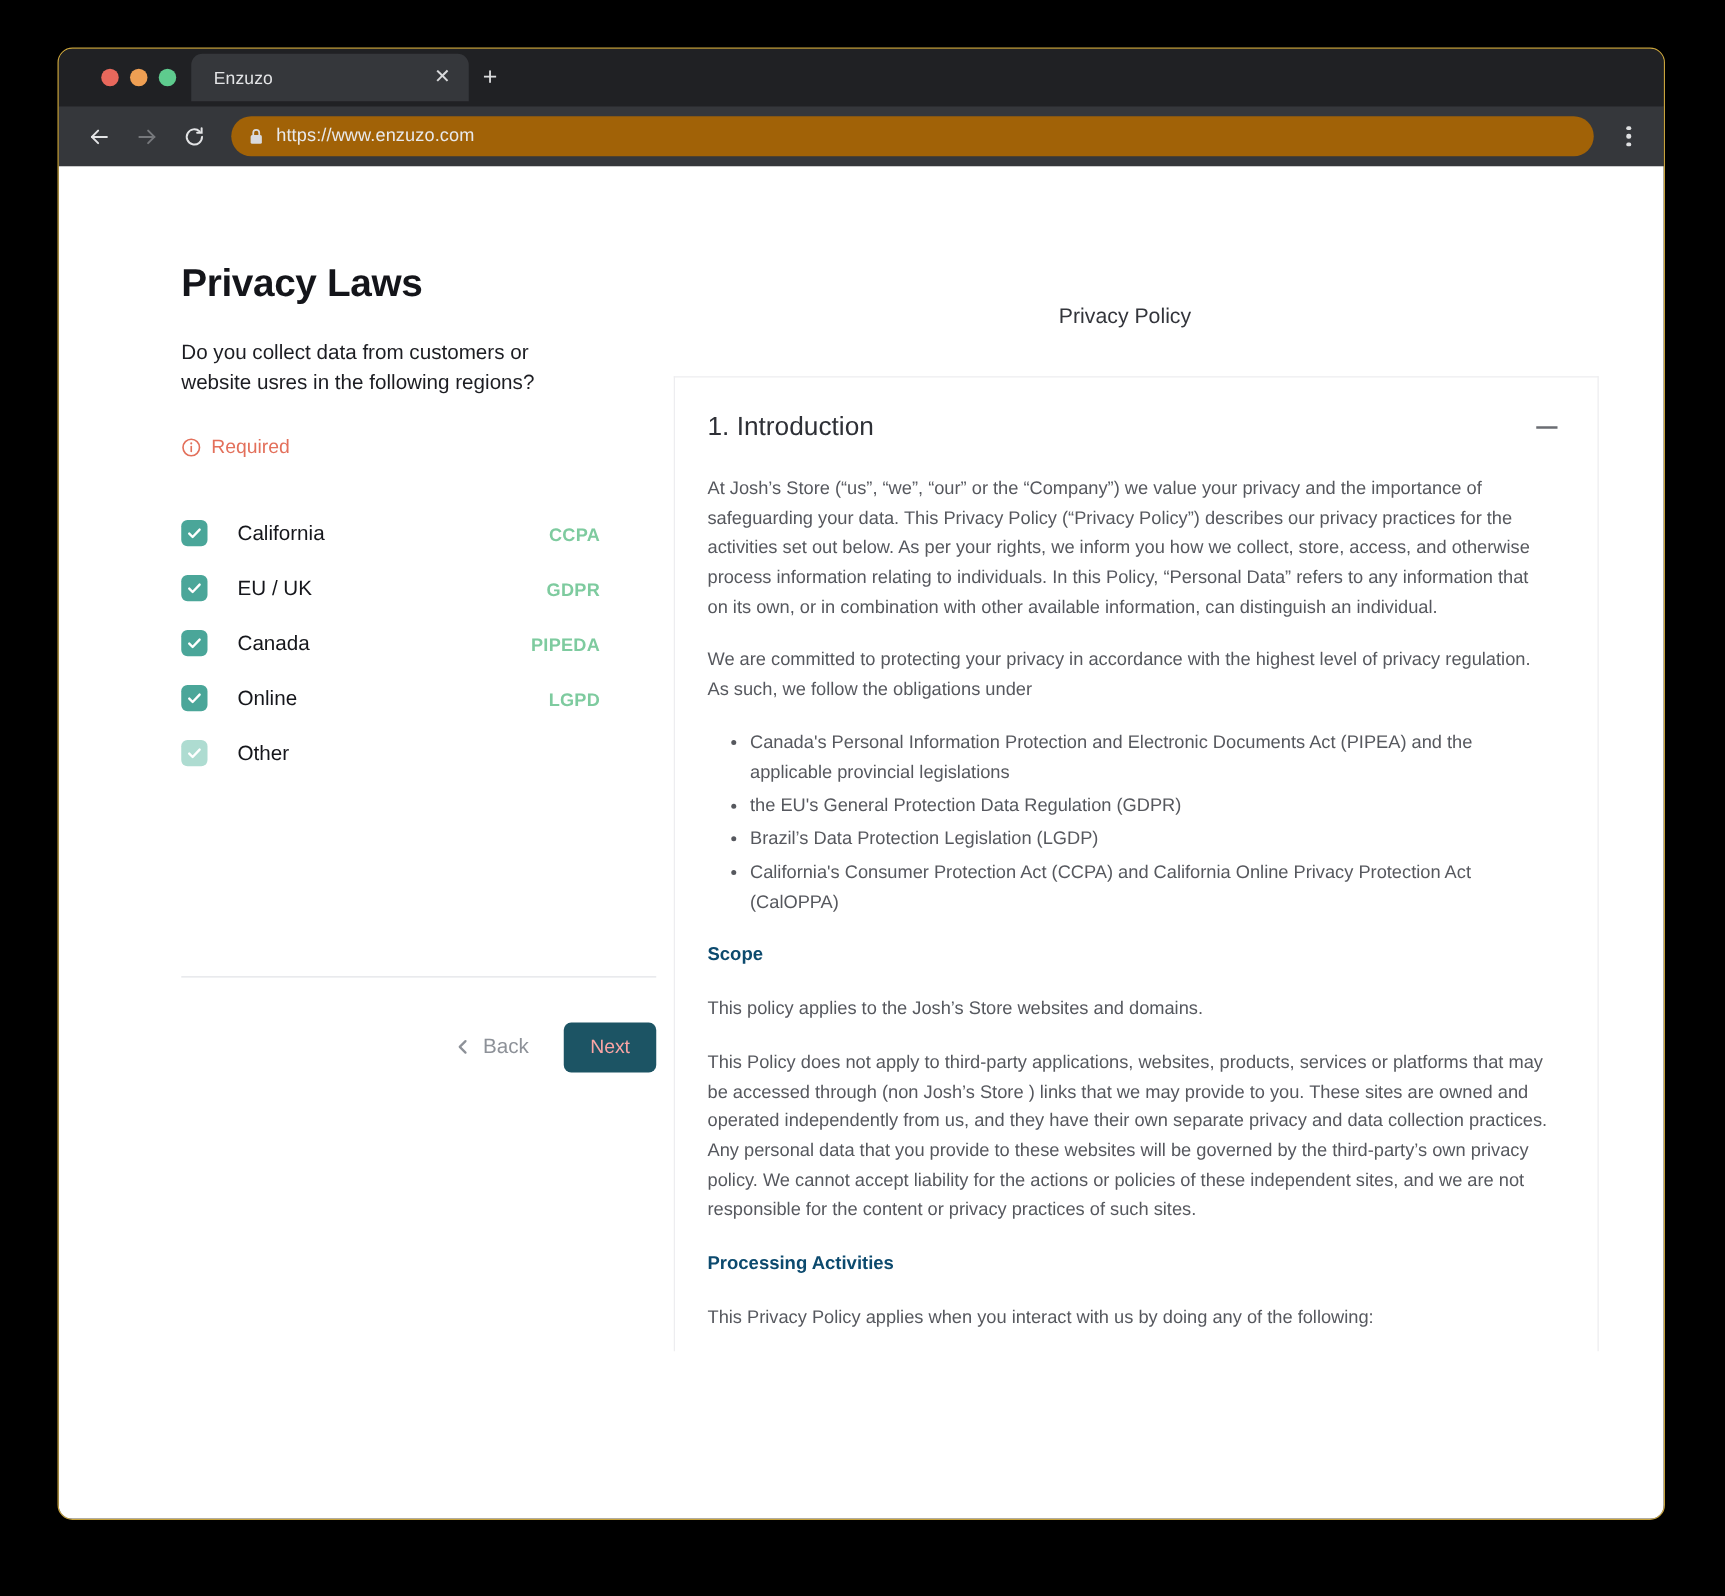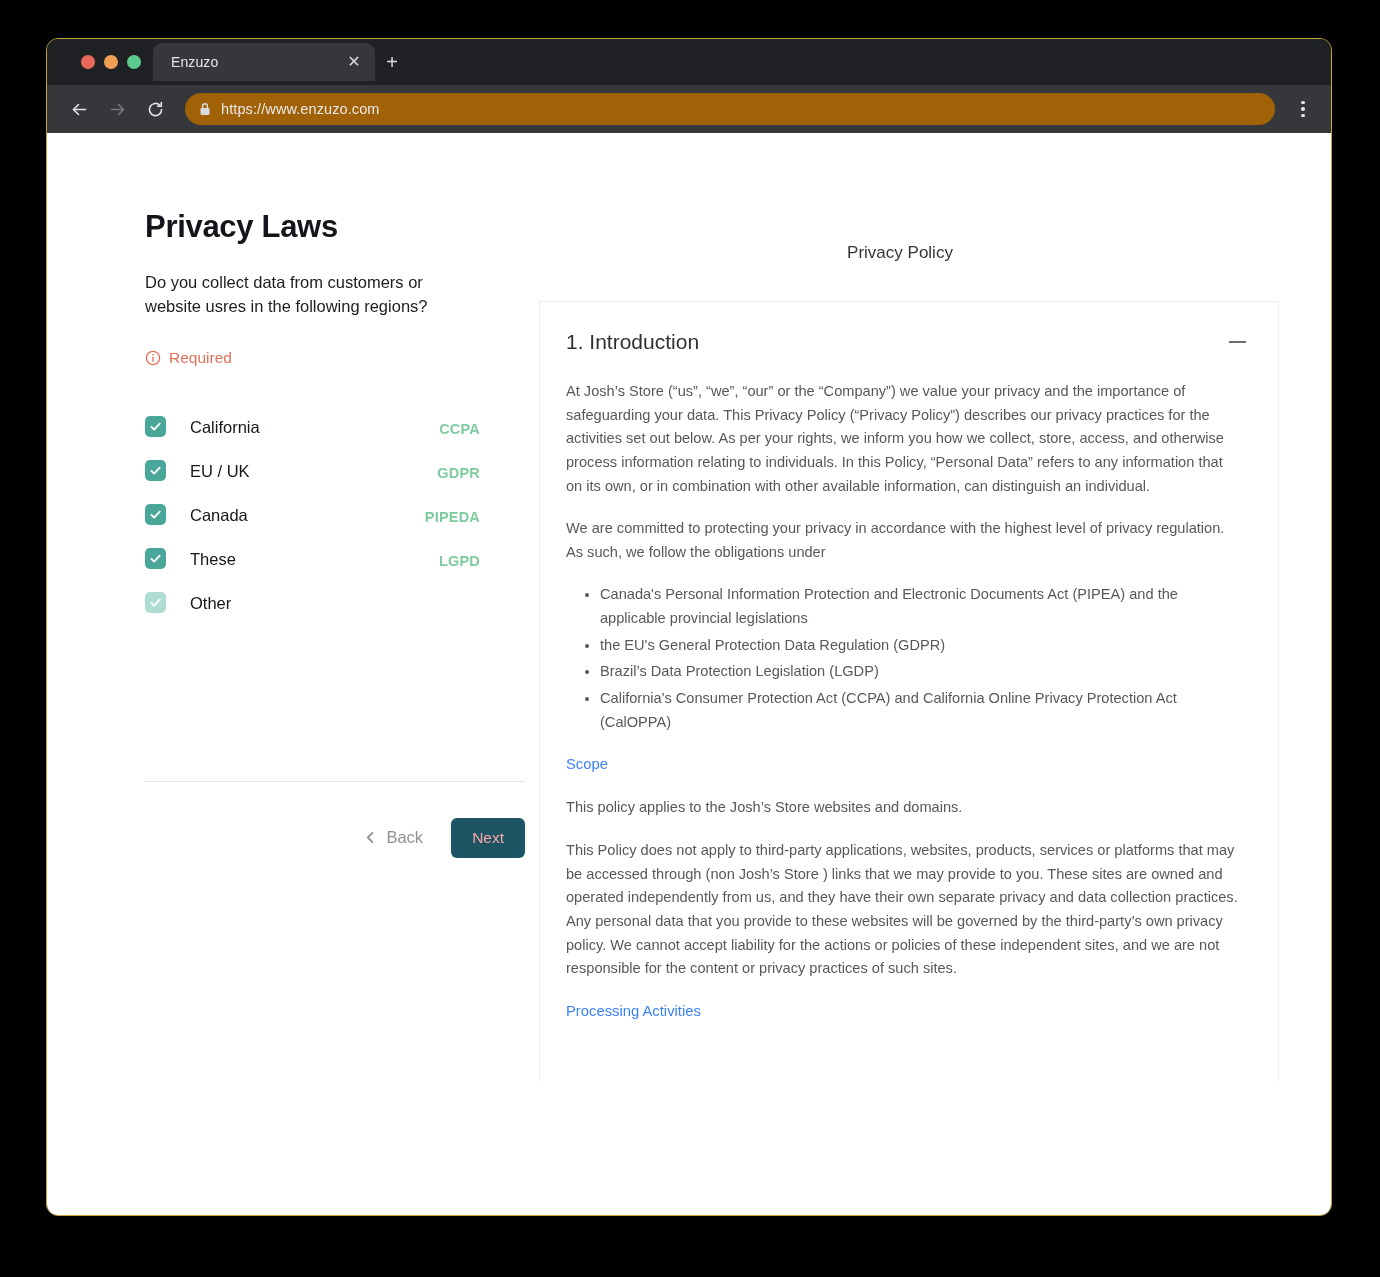--- a/index.html
+++ b/index.html
@@ -297,23 +297,23 @@
     font-size: 14.6px;
     line-height: 1.62;
   }
   .section-body p { margin-bottom: 19px; }
   .section-body ul {
     margin: 0 0 19px 0;
     padding-left: 34px;
   }
   .section-body li { margin-bottom: 3px; }
   .section-body h4 {
-    color: #3b82f6;
+    color: #0c4a6e;
     font-size: 14.8px;
-    font-weight: normal;
+    font-weight: bold;
     margin-bottom: 19px;
   }
 </style>
 </head>
 <body>
 
 <div class="browser-window">
 
   <div class="tab-strip">
     <div class="traffic-lights">
@@ -403,21 +403,21 @@
           </span>
           <span class="region-name">Canada</span>
           <span class="region-law">PIPEDA</span>
         </div>
         <div class="region-row">
           <span class="checkbox">
             <svg width="13" height="13" viewBox="0 0 13 13" fill="none" stroke="#ffffff" stroke-width="1.9" stroke-linecap="round" stroke-linejoin="round">
                 <path d="M2.4 6.9l2.7 2.7L10.7 3.7"></path>
               </svg>
           </span>
-          <span class="region-name">These</span>
+          <span class="region-name">Online</span>
           <span class="region-law">LGPD</span>
         </div>
         <div class="region-row">
           <span class="checkbox muted">
             <svg width="13" height="13" viewBox="0 0 13 13" fill="none" stroke="#ffffff" stroke-width="1.9" stroke-linecap="round" stroke-linejoin="round">
                 <path d="M2.4 6.9l2.7 2.7L10.7 3.7"></path>
               </svg>
           </span>
           <span class="region-name">Other</span>
           <span class="region-law"></span>
@@ -451,19 +451,20 @@
           <ul>
             <li>Canada's Personal Information Protection and Electronic Documents Act (PIPEA) and the applicable provincial legislations</li>
             <li>the EU's General Protection Data Regulation (GDPR)</li>
             <li>Brazil’s Data Protection Legislation (LGDP)</li>
             <li>California's Consumer Protection Act (CCPA) and California Online Privacy Protection Act (CalOPPA)</li>
           </ul>
           <h4>Scope</h4>
           <p>This policy applies to the Josh’s Store websites and domains.</p>
           <p>This Policy does not apply to third-party applications, websites, products, services or platforms that may be accessed through (non Josh’s Store ) links that we may provide to you. These sites are owned and operated independently from us, and they have their own separate privacy and data collection practices. Any personal data that you provide to these websites will be governed by the third-party’s own privacy policy. We cannot accept liability for the actions or policies of these independent sites, and we are not responsible for the content or privacy practices of such sites.</p>
           <h4>Processing Activities</h4>
+          <p>This Privacy Policy applies when you interact with us by doing any of the following:</p>
 
         </div>
       </div>
     </div>
 
   </div>
 </div>
 
 </body></html>

